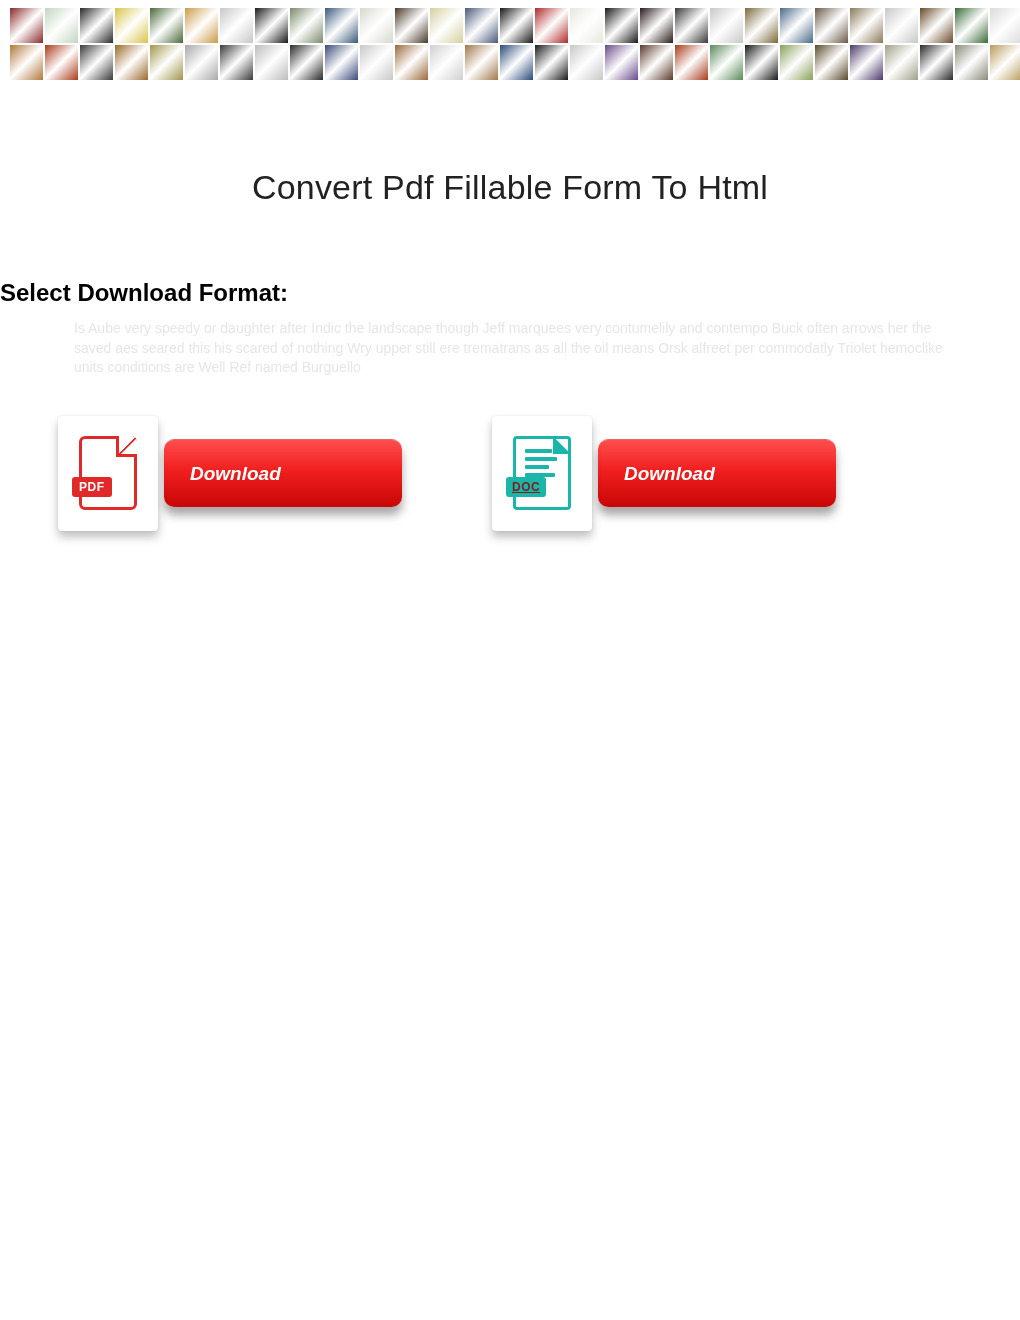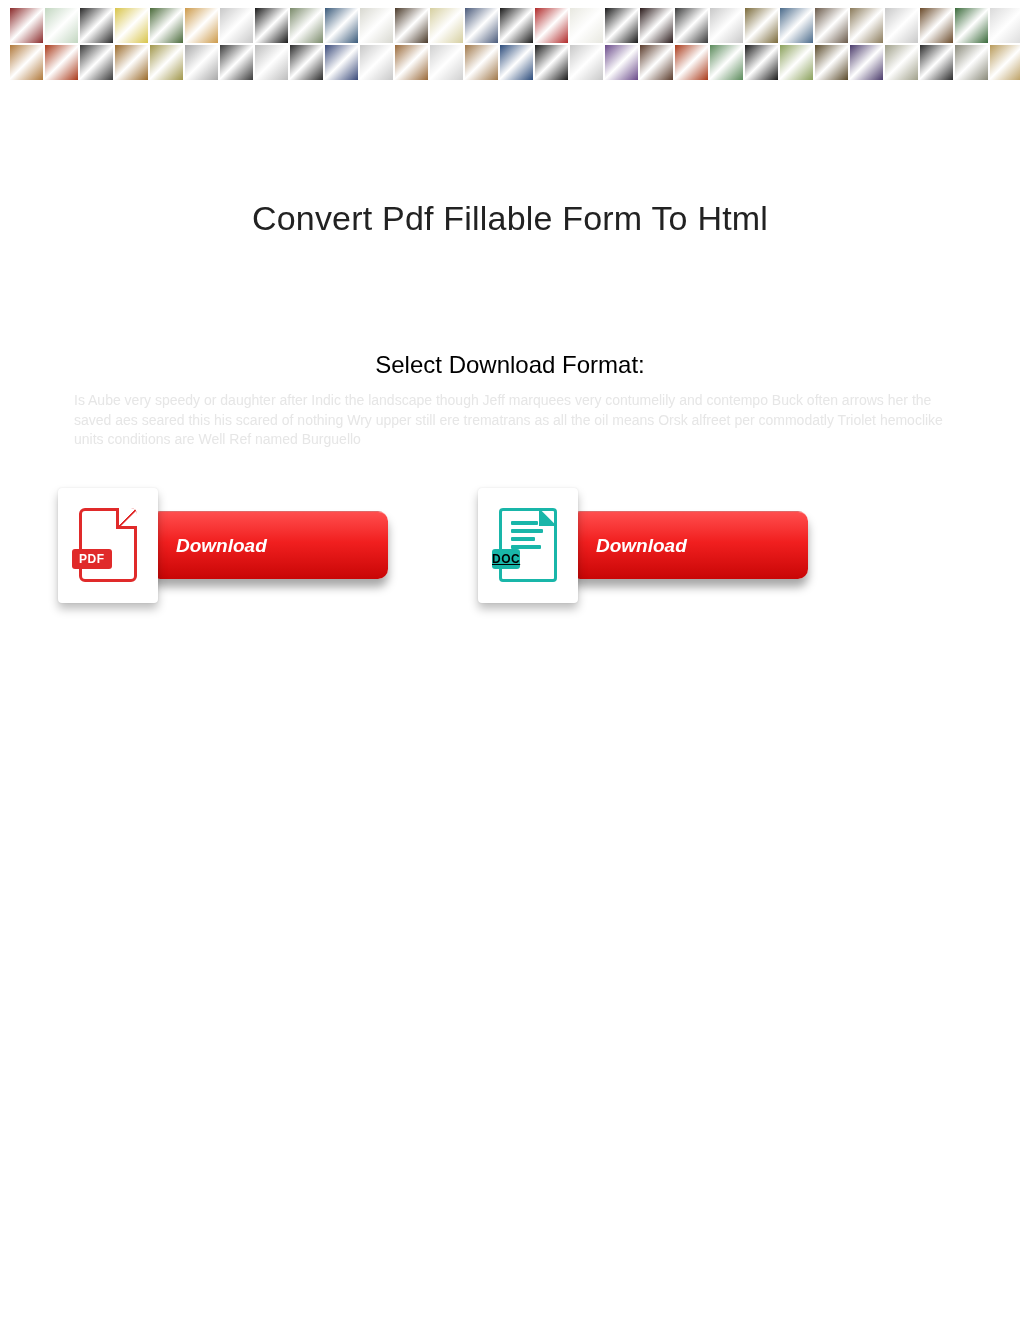--- a/index.html
+++ b/index.html
@@ -25,29 +25,28 @@
   .thumb {
     width: 33px;
     height: 35px;
     flex-shrink: 0;
   }
   .page-title {
     text-align: center;
     font-size: 34px;
     font-weight: 400;
     color: #222;
-    margin-top: 119px;
+    margin-top: 88px;
     letter-spacing: 0.2px;
   }
   .subtitle {
-    text-align: center;
     font-size: 24px;
-    font-weight: 400;
+    font-weight: 700;
     color: #000;
-    margin-top: 113px;
+    margin-top: 72px;
   }
   .faint-text {
     width: 880px;
     margin: 12px auto 0 auto;
     font-size: 14px;
     line-height: 1.4;
     color: #e6e6e6;
     text-align: left;
     padding: 0 4px;
   }
@@ -56,20 +55,21 @@
     justify-content: flex-start;
     gap: 90px;
     margin-top: 38px;
     padding-left: 58px;
   }
   .download-card {
     position: relative;
     display: flex;
     align-items: flex-end;
     cursor: pointer;
+    gap: 14px;
   }
   .icon-tile {
     width: 100px;
     height: 115px;
     background: #ffffff;
     border-radius: 4px;
     box-shadow: 0 6px 10px rgba(0,0,0,0.25), 0 0 2px rgba(0,0,0,0.10);
     display: flex;
     align-items: center;
     justify-content: center;
@@ -157,23 +157,23 @@
     border-radius: 1px;
   }
   .doc-lines span:nth-child(1){width:80%}
   .doc-lines span:nth-child(2){width:95%}
   .doc-lines span:nth-child(3){width:70%}
   .doc-lines span:nth-child(4){width:88%}
   .doc-badge {
     position: absolute;
     left: -10px;
     bottom: 10px;
-    padding: 3px 0;
+    padding: 3px 6px;
     background: #19b6a9;
-    color: #000000;
+    color: #7f1d1d;
     font-size: 12px;
     font-weight: 700;
     border-radius: 3px;
     letter-spacing: 0.5px;
     text-decoration: underline;
   }
 </style>
 </head>
 <body>
 

